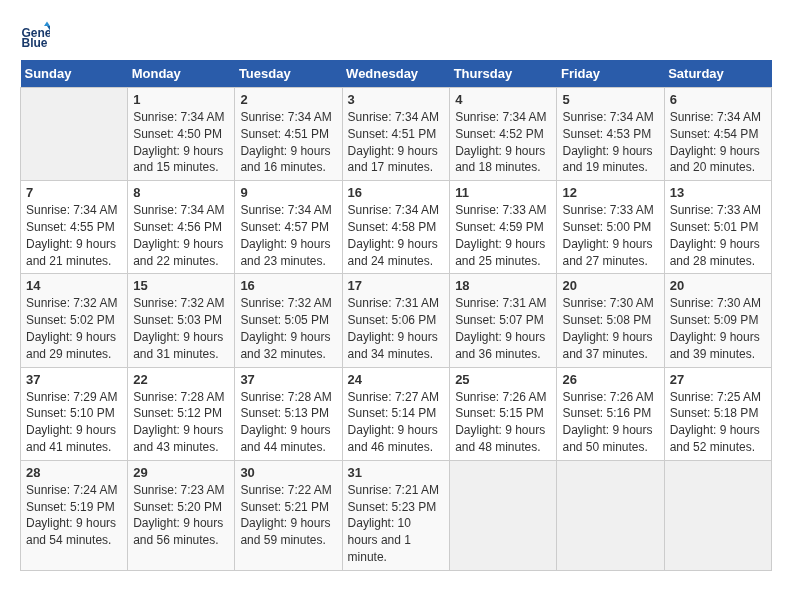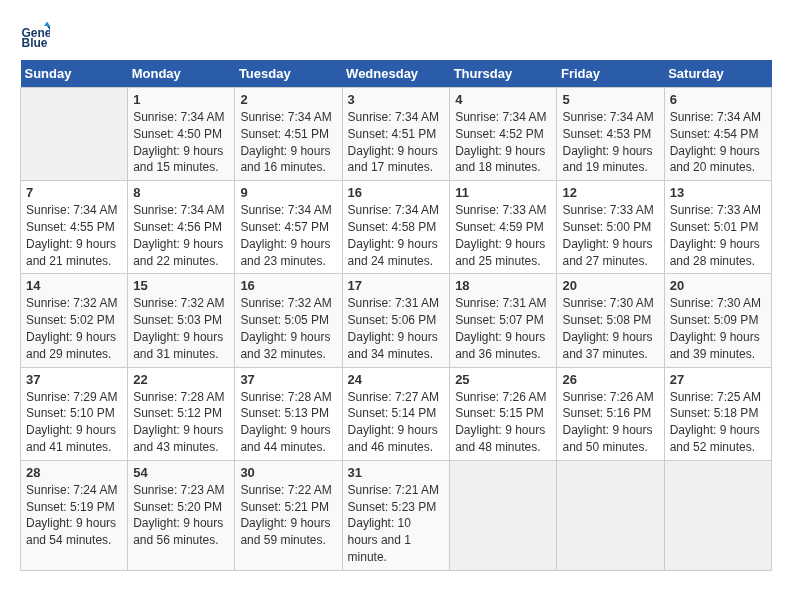--- a/index.html
+++ b/index.html
@@ -239,21 +239,21 @@
           <span class="day-number">27</span>
           <div class="day-info">Sunrise: 7:25 AM<br>Sunset: 5:18 PM<br>Daylight: 9 hours and 52 minutes.</div>
         </td>
       </tr>
       <tr>
         <td>
           <span class="day-number">28</span>
           <div class="day-info">Sunrise: 7:24 AM<br>Sunset: 5:19 PM<br>Daylight: 9 hours and 54 minutes.</div>
         </td>
         <td>
-          <span class="day-number">54</span>
+          <span class="day-number">29</span>
           <div class="day-info">Sunrise: 7:23 AM<br>Sunset: 5:20 PM<br>Daylight: 9 hours and 56 minutes.</div>
         </td>
         <td>
           <span class="day-number">30</span>
           <div class="day-info">Sunrise: 7:22 AM<br>Sunset: 5:21 PM<br>Daylight: 9 hours and 59 minutes.</div>
         </td>
         <td>
           <span class="day-number">31</span>
           <div class="day-info">Sunrise: 7:21 AM<br>Sunset: 5:23 PM<br>Daylight: 10 hours and 1 minute.</div>
         </td>

